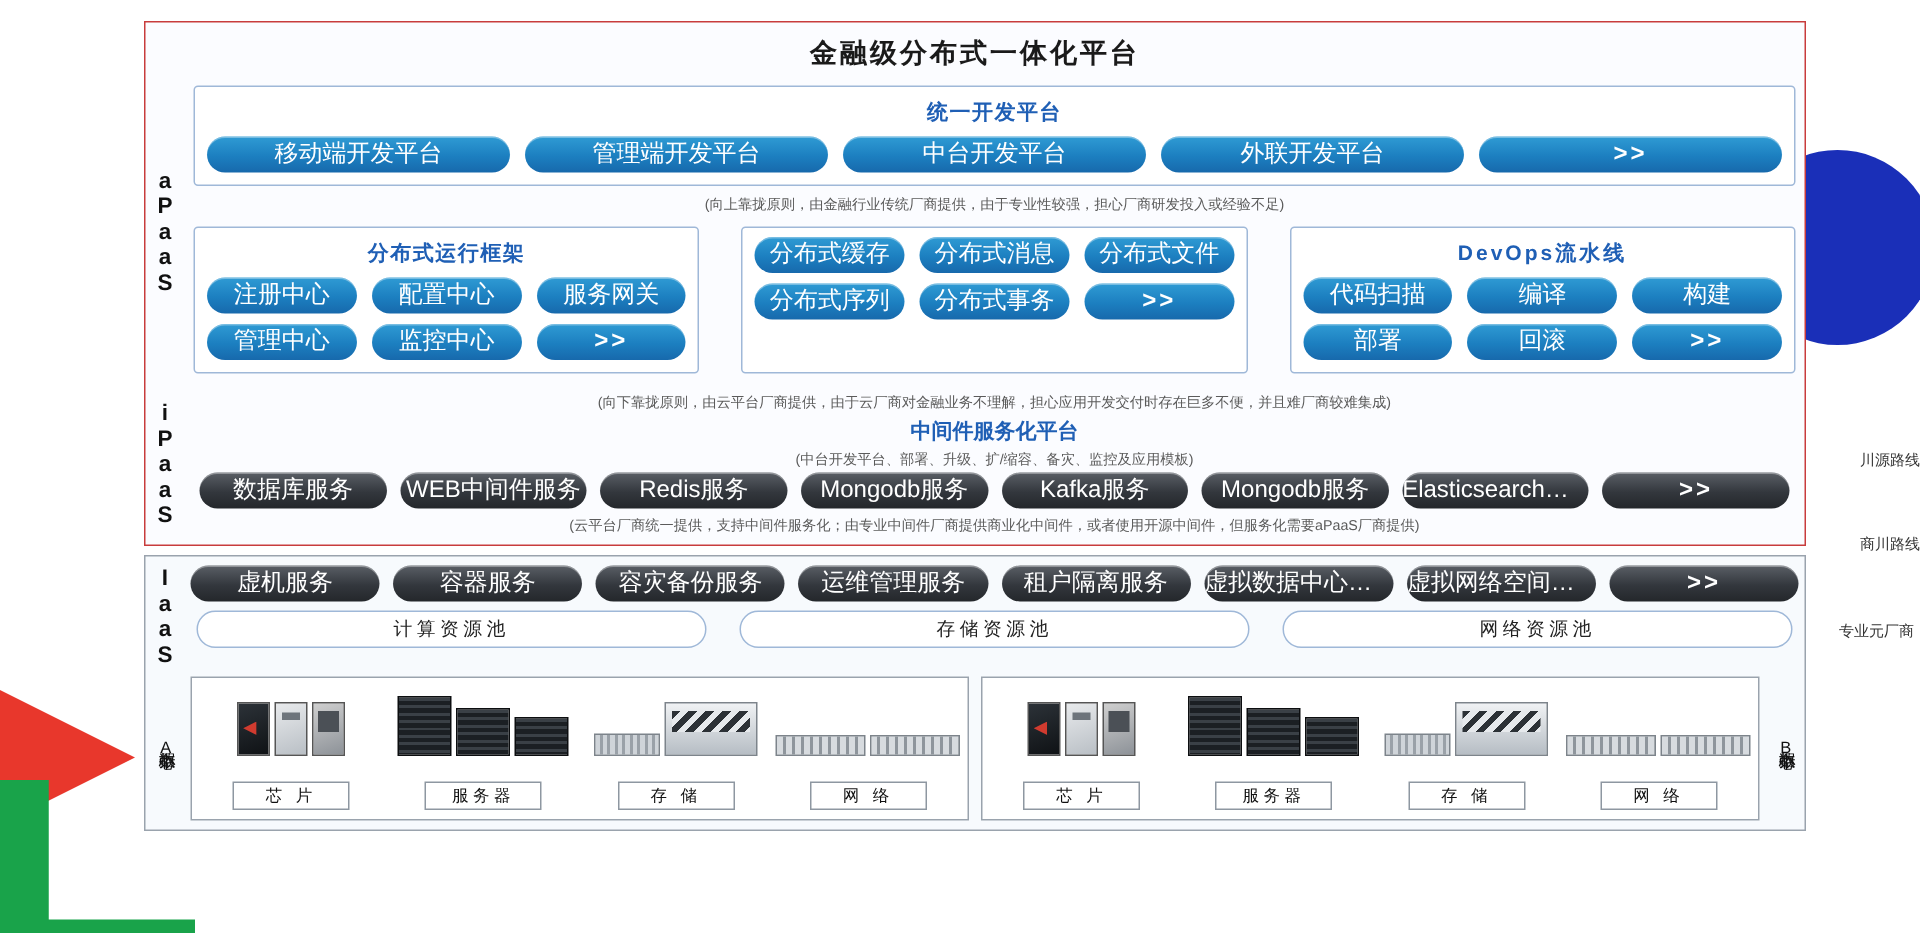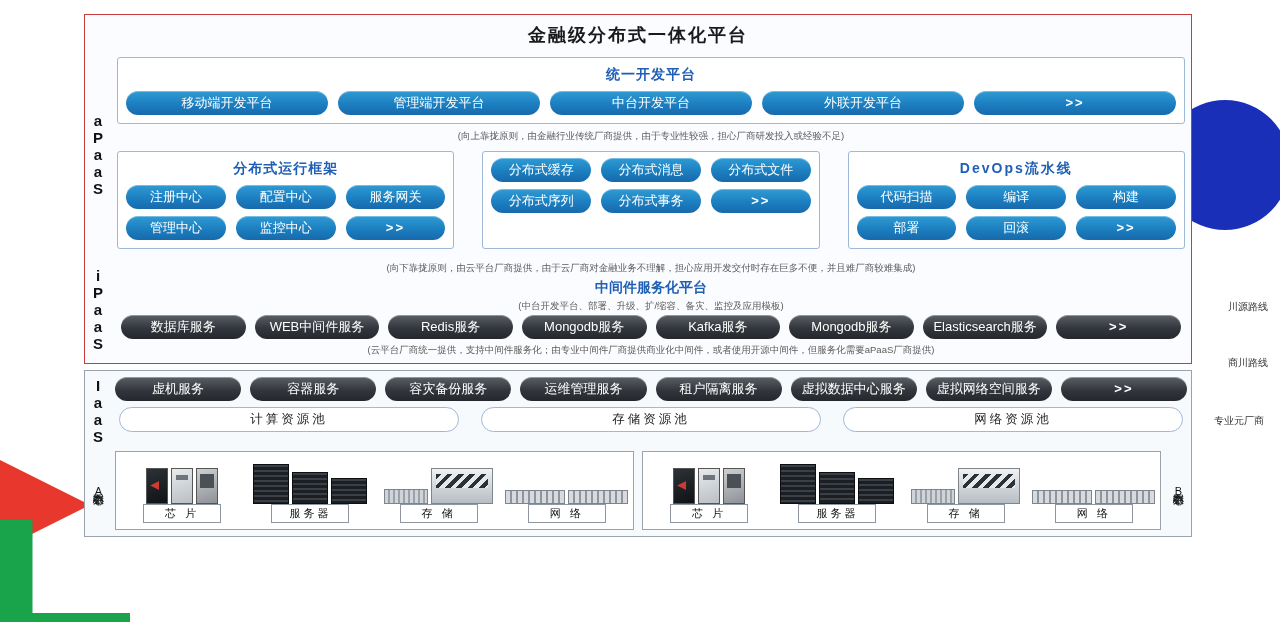--- a/index.html
+++ b/index.html
@@ -20,21 +20,21 @@
     clip-path:polygon(0% 0%, 100% 50%, 0% 100%);
   }
   .deco-green{
     left:-20px;top:520px;width:150px;height:150px;
     background:#19a34a;
     clip-path:polygon(0% 0%, 35% 0%, 35% 62%, 100% 62%, 100% 100%, 0% 100%);
     border-bottom-left-radius:60px;
   }
 
   
-  .frame{position:absolute;left:84px;top:14px;width:1108px;height:520px;z-index:2;}
+  .frame{position:absolute;left:96px;top:14px;width:1108px;height:520px;z-index:2;}
 
   
   .paas-box{
     border:1px solid #c83c3c;background:#fbfcff;
     padding:0;position:relative;
   }
   .main-title{
     text-align:center;font-size:18px;font-weight:bold;color:#1a1a1a;
     letter-spacing:2px;padding:8px 0 6px 0;
   }
@@ -58,21 +58,21 @@
     text-align:center;color:#1f5fb5;font-weight:bold;font-size:14px;
     margin:2px 0 7px 0;letter-spacing:1px;
   }
   .panel-title.dev{color:#1f5fb5;letter-spacing:2px;}
 
   .pills{display:flex;gap:10px;justify-content:space-between;}
 
   .pill{
     flex:1 1 0;min-width:0;
     height:24px;line-height:24px;text-align:center;
-    border-radius:12px;color:#fff;font-size:13px;white-space:nowrap;
+    border-radius:12px;color:#fff;font-size:16px;white-space:nowrap;
     background:linear-gradient(180deg,#2f9bd4 0%,#1c7fc0 55%,#1769ac 100%);
     box-shadow:inset 0 1px 0 rgba(255,255,255,.35);
     overflow:hidden;text-overflow:ellipsis;
   }
   .pill.dark{
     background:linear-gradient(180deg,#5a5f66 0%,#33373d 55%,#24272b 100%);
     color:#fff;
   }
   .pill.more{font-weight:bold;letter-spacing:2px;}
 
@@ -106,21 +106,21 @@
     height:23px;line-height:23px;text-align:center;font-size:12.5px;color:#222;
     letter-spacing:3px;
   }
 
   
   .dc-wrap{display:flex;align-items:stretch;margin-top:6px;}
   .dc-box{
     flex:1 1 0;border:1px solid #9aa3ad;background:#fff;margin:0 4px;
     display:flex;padding:6px 4px;gap:4px;
   }
-  .dc-cell{flex:1 1 0;display:flex;flex-direction:column;align-items:center;gap:0;}
+  .dc-cell{flex:1 1 0;display:flex;flex-direction:column;align-items:center;gap:17px;}
   .dc-art{
     width:100%;height:46px;display:flex;align-items:flex-end;justify-content:center;gap:3px;
   }
   .dc-cap{
     border:1px solid #8e97a1;background:#fff;font-size:11px;color:#111;
     padding:1px 12px;letter-spacing:3px;min-width:52px;text-align:center;
   }
 
   
   .chip{width:20px;height:34px;background:linear-gradient(160deg,#7c848c,#3b4046);border:1px solid #555;position:relative;}

